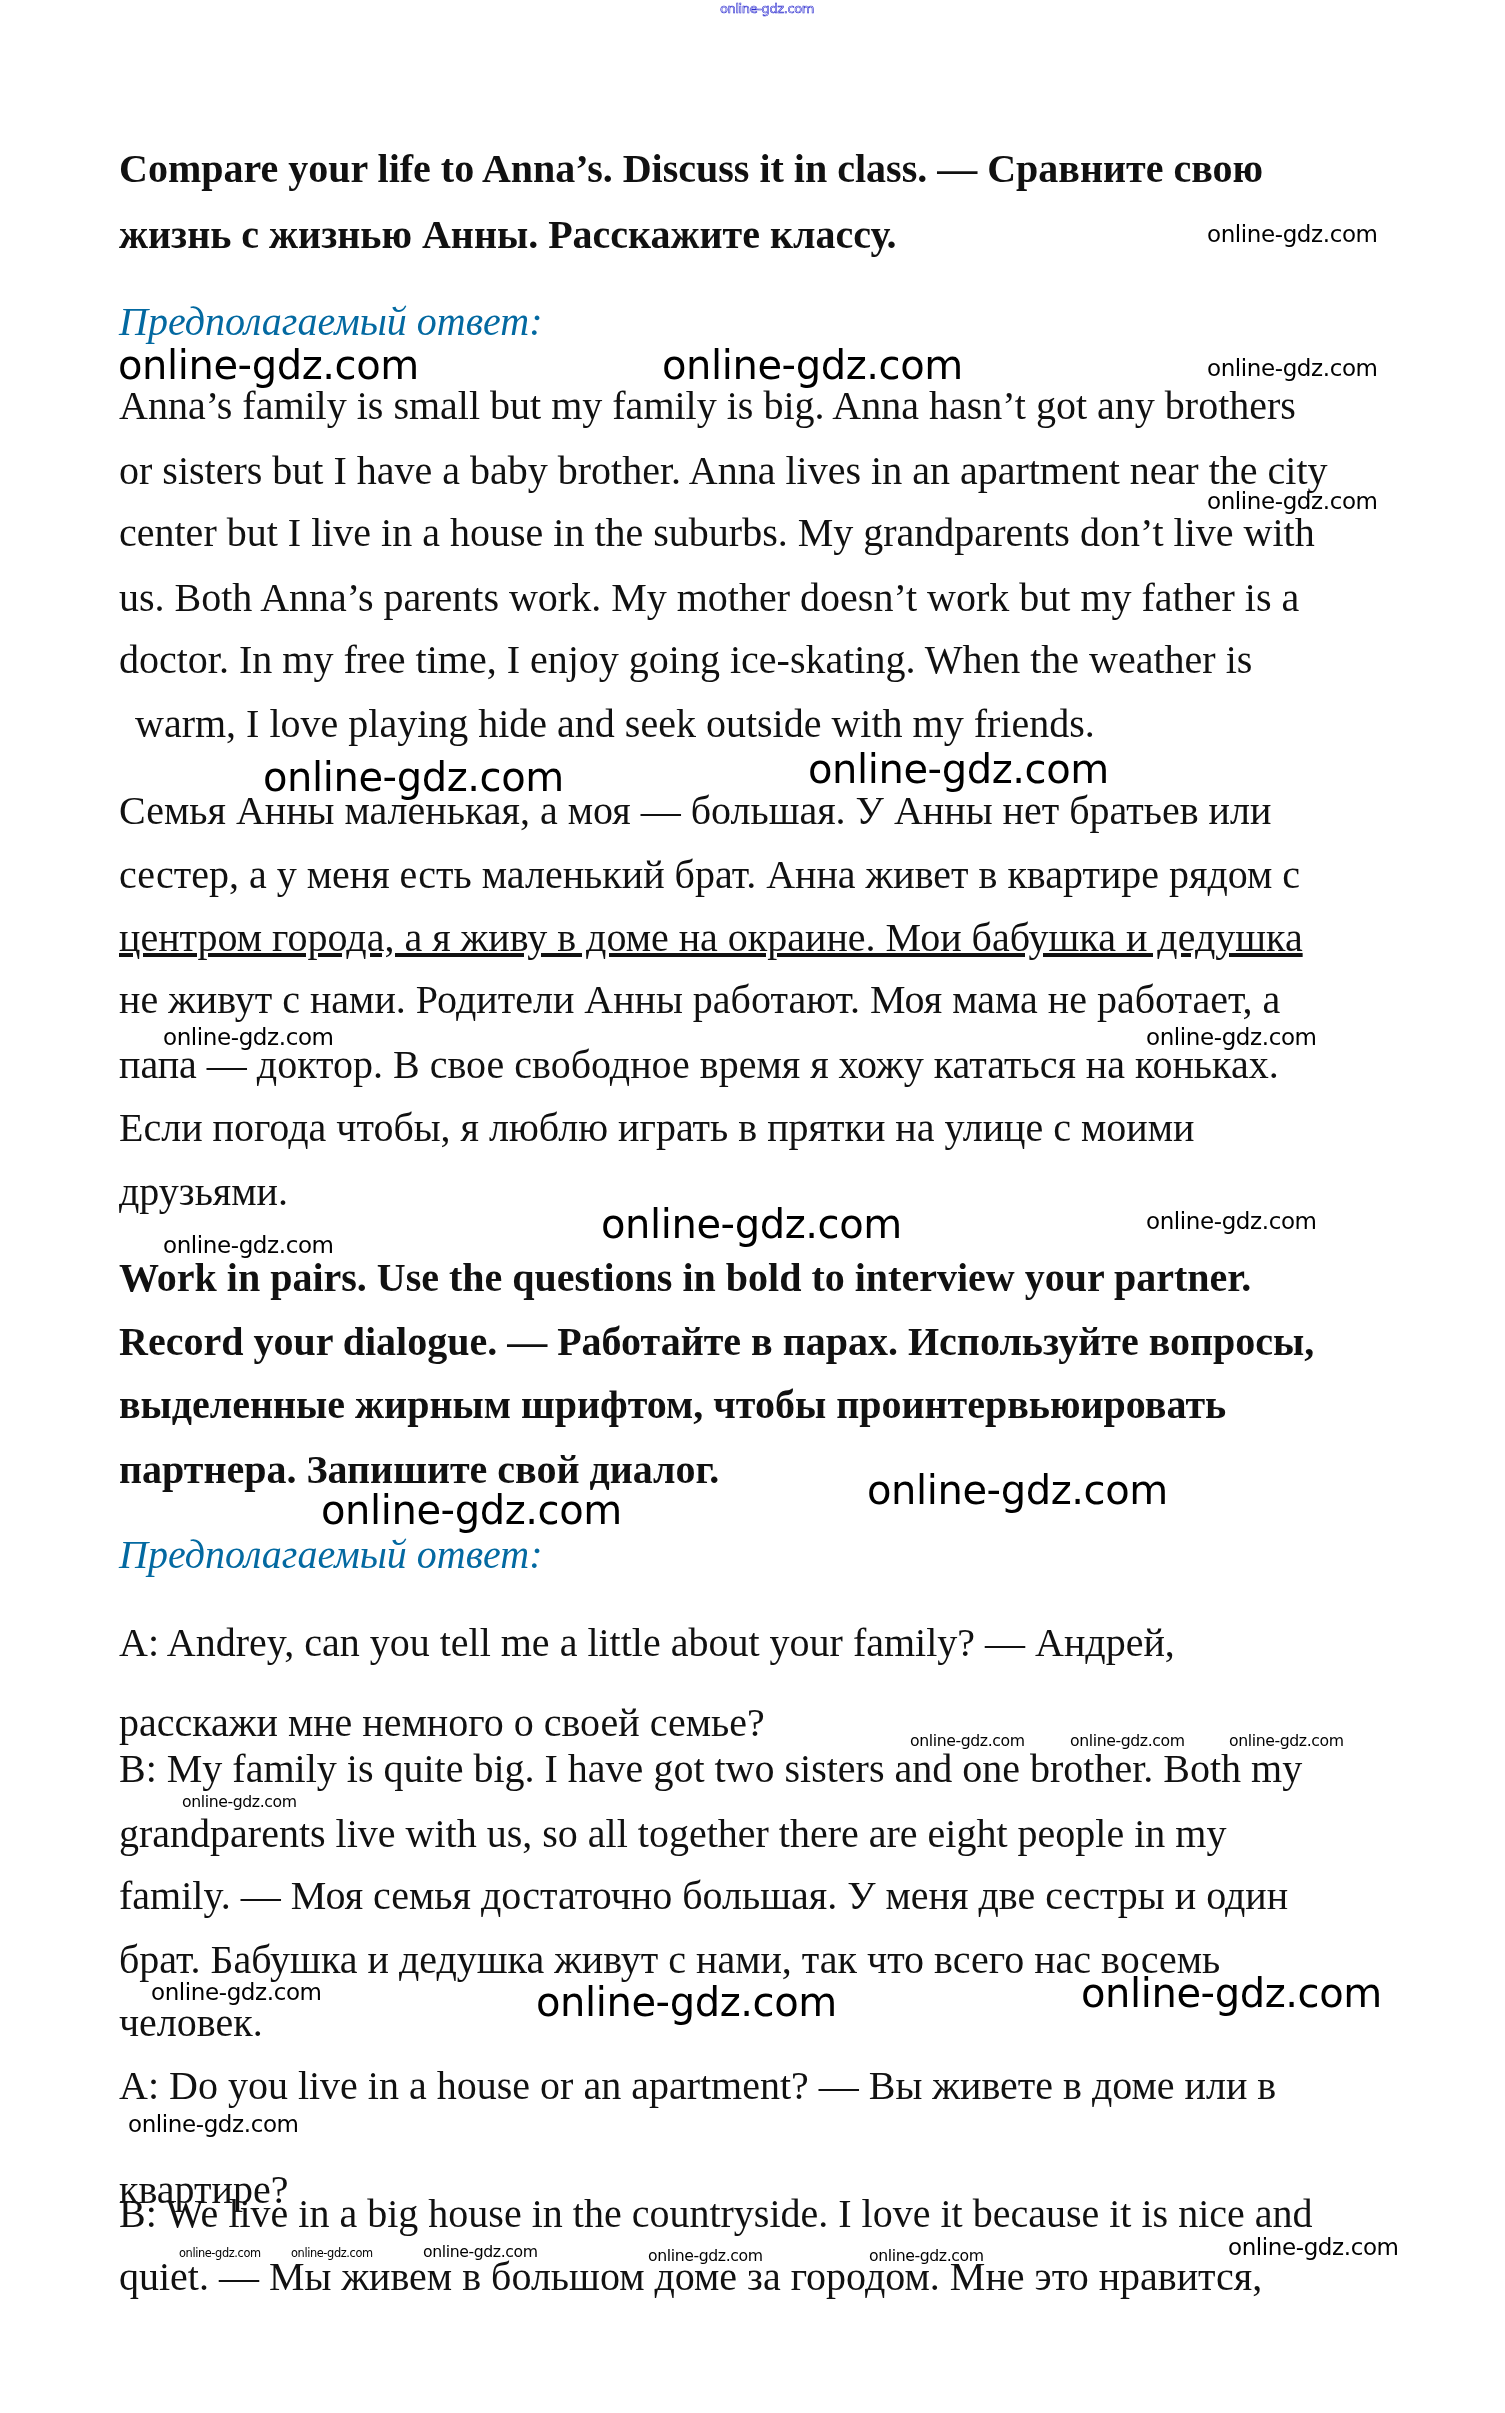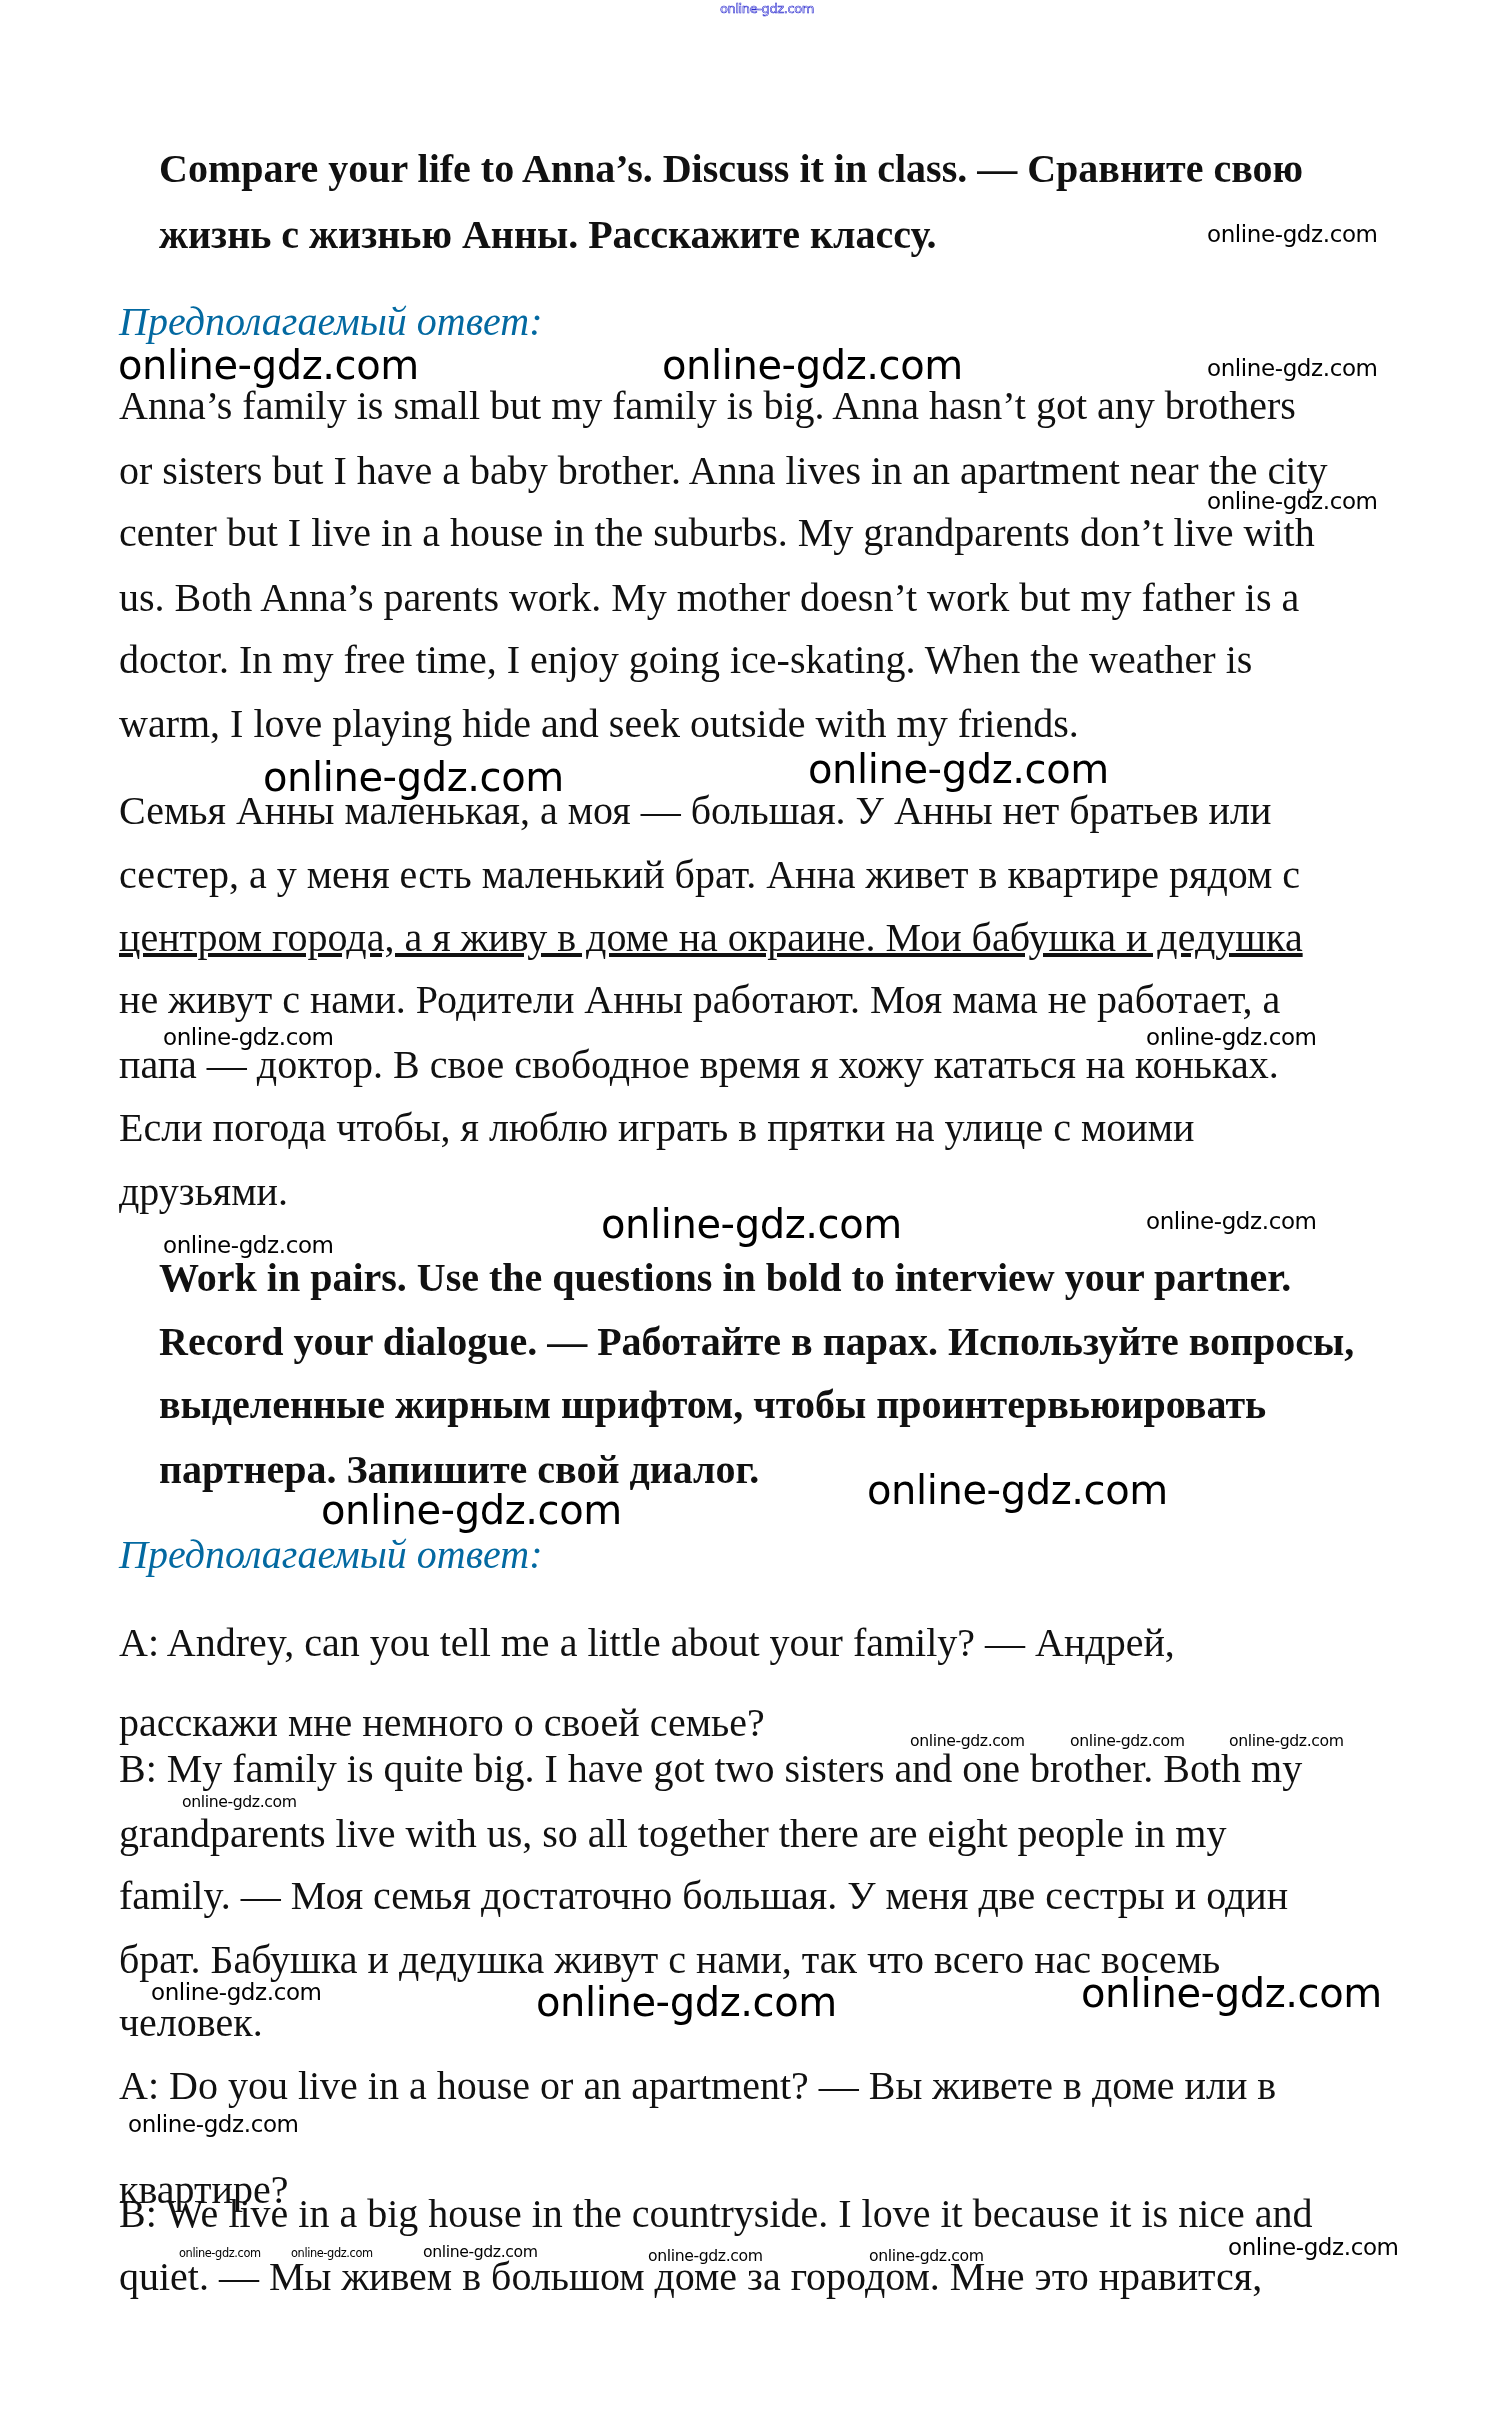--- a/index.html
+++ b/index.html
@@ -4,21 +4,21 @@
 <style>
   html, body { margin: 0; padding: 0; background: #ffffff; }
   body { width: 1505px; height: 2413px; position: relative; overflow: hidden; }
   .page { position: absolute; left: 0; top: 0; width: 1505px; height: 2413px; background: #ffffff; }
   .line {
     position: absolute; left: 119px; white-space: nowrap;
     font-family: "Liberation Serif", "DejaVu Serif", serif;
     font-size: 40px; line-height: 46px; color: #111111;
     transform: translateY(-50%);
   }
-  .bold { font-weight: bold; margin-left: 40px; }
+  .bold { font-weight: bold; }
   .italic { font-style: italic; color: #0369a1; }
   .wm {
     position: absolute; white-space: nowrap;
     font-family: "DejaVu Sans", "Liberation Sans", sans-serif;
     color: #000000; transform: translateY(-50%);
     letter-spacing: -0.4px;
   }
   .wm-xl { font-size: 40px; }
   .wm-m { font-size: 23px; }
   .wm-s { font-size: 15.7px; }
@@ -38,21 +38,21 @@
   <div class="line bold" style="top:169px;">Compare your life to Anna’s. Discuss it in class. — Сравните свою</div>
   <div class="line bold" style="top:235px;">жизнь с жизнью Анны. Расскажите классу.</div>
 
   <div class="line italic" style="top:322px;">Предполагаемый ответ:</div>
 
   <div class="line" style="top:406px;">Anna’s family is small but my family is big. Anna hasn’t got any brothers</div>
   <div class="line" style="top:471px;">or sisters but I have a baby brother. Anna lives in an apartment near the city</div>
   <div class="line" style="top:533px;">center but I live in a house in the suburbs. My grandparents don’t live with</div>
   <div class="line" style="top:598px;">us. Both Anna’s parents work. My mother doesn’t work but my father is a</div>
   <div class="line" style="top:660px;">doctor. In my free time, I enjoy going ice-skating. When the weather is</div>
-  <div class="line" style="top:724px;">warm, I love playing hide and seek outside with my friends.</div>
+  <div class="line" style="top:724px;margin-left:16px;">warm, I love playing hide and seek outside with my friends.</div>
 
   <div class="line" style="top:811px;">Семья Анны маленькая, а моя — большая. У Анны нет братьев или</div>
   <div class="line" style="top:875px;">сестер, а у меня есть маленький брат. Анна живет в квартире рядом с</div>
   <div class="line" style="top:938px;text-decoration:underline;">центром города, а я живу в доме на окраине. Мои бабушка и дедушка</div>
   <div class="line" style="top:1000px;">не живут с нами. Родители Анны работают. Моя мама не работает, а</div>
   <div class="line" style="top:1065px;">папа — доктор. В свое свободное время я хожу кататься на коньках.</div>
   <div class="line" style="top:1128px;">Если погода чтобы, я люблю играть в прятки на улице с моими</div>
   <div class="line" style="top:1192px;">друзьями.</div>
 
   <div class="line bold" style="top:1278px;">Work in pairs. Use the questions in bold to interview your partner.</div>

